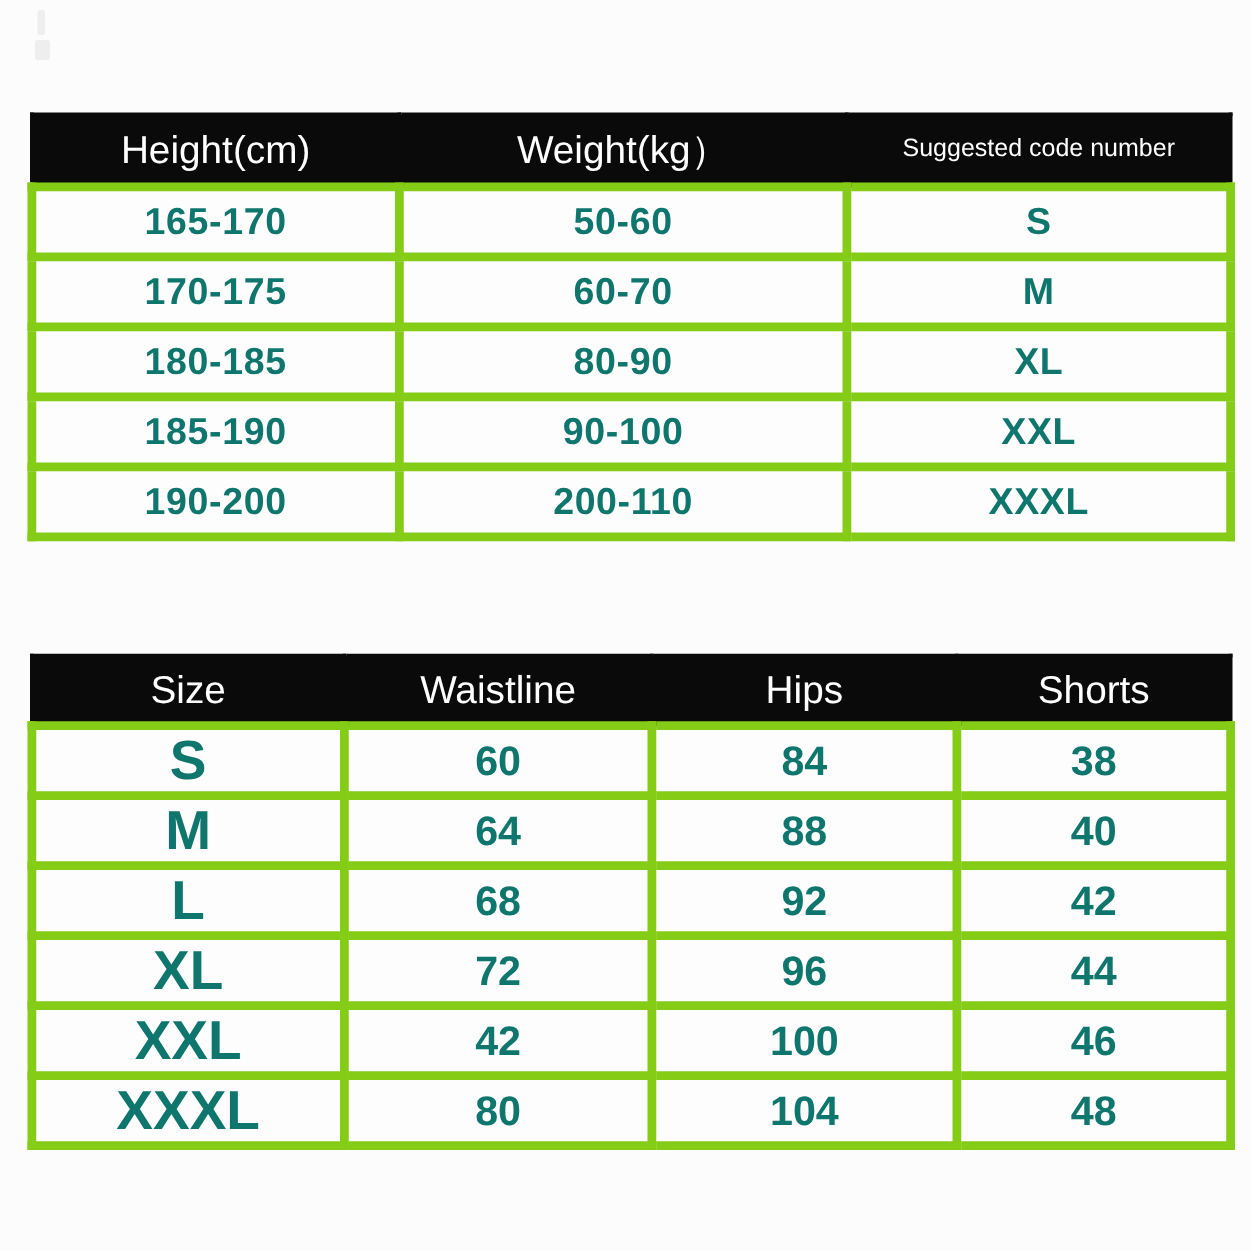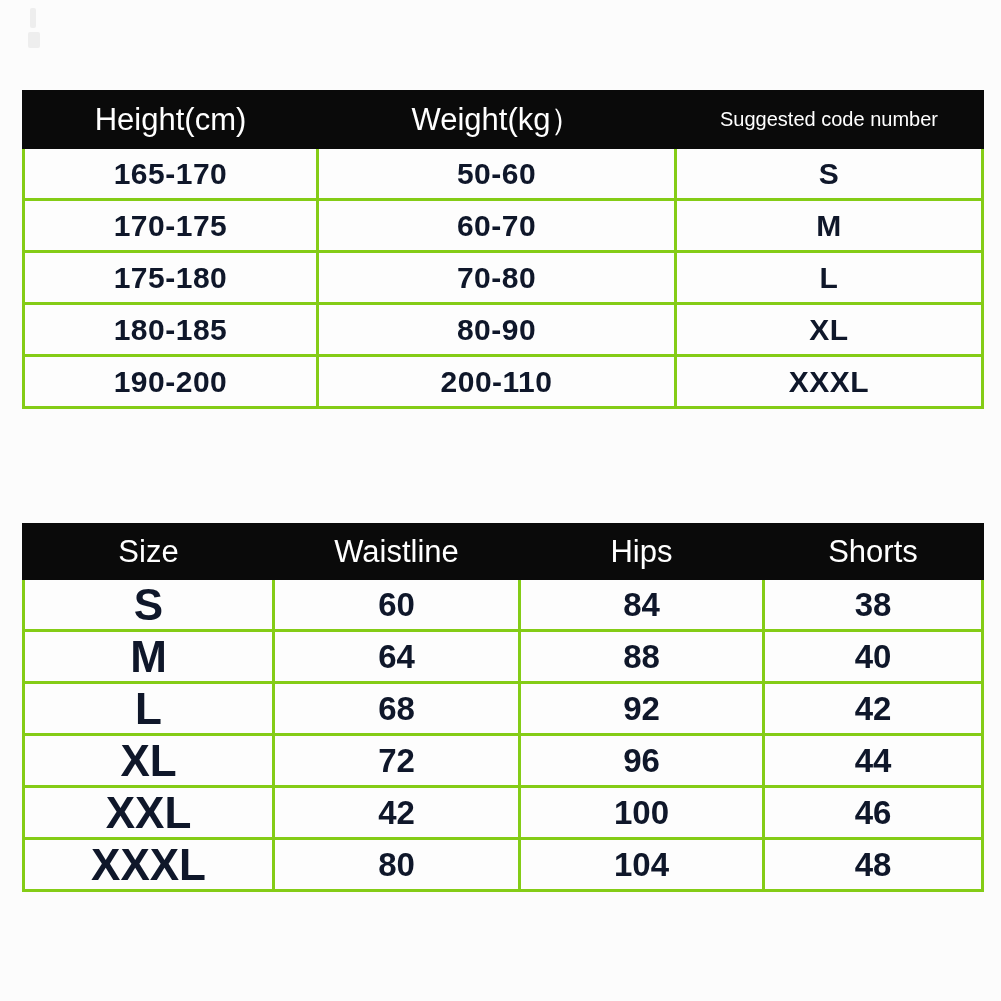--- a/index.html
+++ b/index.html
@@ -45,25 +45,25 @@
     border: 3px solid #0a0a0a;
     text-align: center;
     vertical-align: middle;
     white-space: nowrap;
   }
   .t1 th { height: 51px; }
   .t2 th { height: 49px; }
   th.small { font-size: 20px; }
 
   td {
-    border: 3px solid #84cc16;
+    border: 7px solid #84cc16;
     text-align: center;
     vertical-align: middle;
     font-weight: 700;
-    color: #0f172a;
+    color: #0f766e;
     white-space: nowrap;
   }
   .t1 td { height: 47px; font-size: 30px; letter-spacing: 0.5px; }
   .t2 td { height: 47px; font-size: 33px; }
   .t2 td.size-cell { font-size: 44px; line-height: 44px; }
 
   
   .t1, .t2 { border: 2px solid #1a1a1a; }
 </style>
 </head>
@@ -92,28 +92,28 @@
         <td>165-170</td>
         <td>50-60</td>
         <td>S</td>
       </tr>
       <tr>
         <td>170-175</td>
         <td>60-70</td>
         <td>M</td>
       </tr>
       <tr>
-        <td>175-180</td>
-        <td>70-80</td>
-        <td>L</td>
-      </tr>
-      <tr>
         <td>180-185</td>
         <td>80-90</td>
         <td>XL</td>
+      </tr>
+      <tr>
+        <td>185-190</td>
+        <td>90-100</td>
+        <td>XXL</td>
       </tr>
       <tr>
         <td>190-200</td>
         <td>200-110</td>
         <td>XXXL</td>
       </tr>
     </tbody>
   </table>
 
   <table class="t2">

